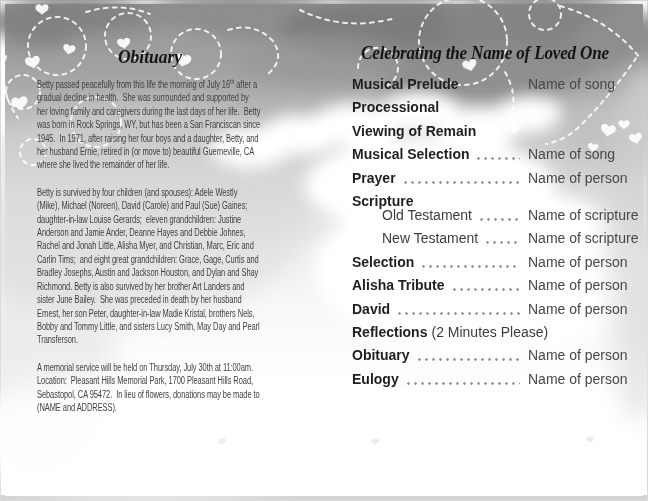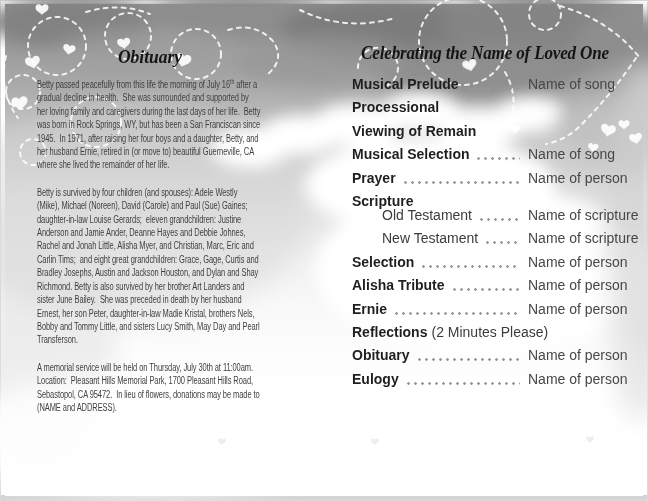--- a/index.html
+++ b/index.html
@@ -206,21 +206,21 @@
       <span class="value">Name of person</span>
     </div>
 
     <div class="srow">
       <span class="label">Alisha Tribute</span>
       <span class="dots"></span>
       <span class="value">Name of person</span>
     </div>
 
     <div class="srow">
-      <span class="label">Ernie</span>
+      <span class="label">David</span>
       <span class="dots"></span>
       <span class="value">Name of person</span>
     </div>
 
     <div class="srow">
       <span class="label">Reflections</span>
       <span class="suffix">(2 Minutes Please)</span>
     </div>
 
     <div class="srow">

